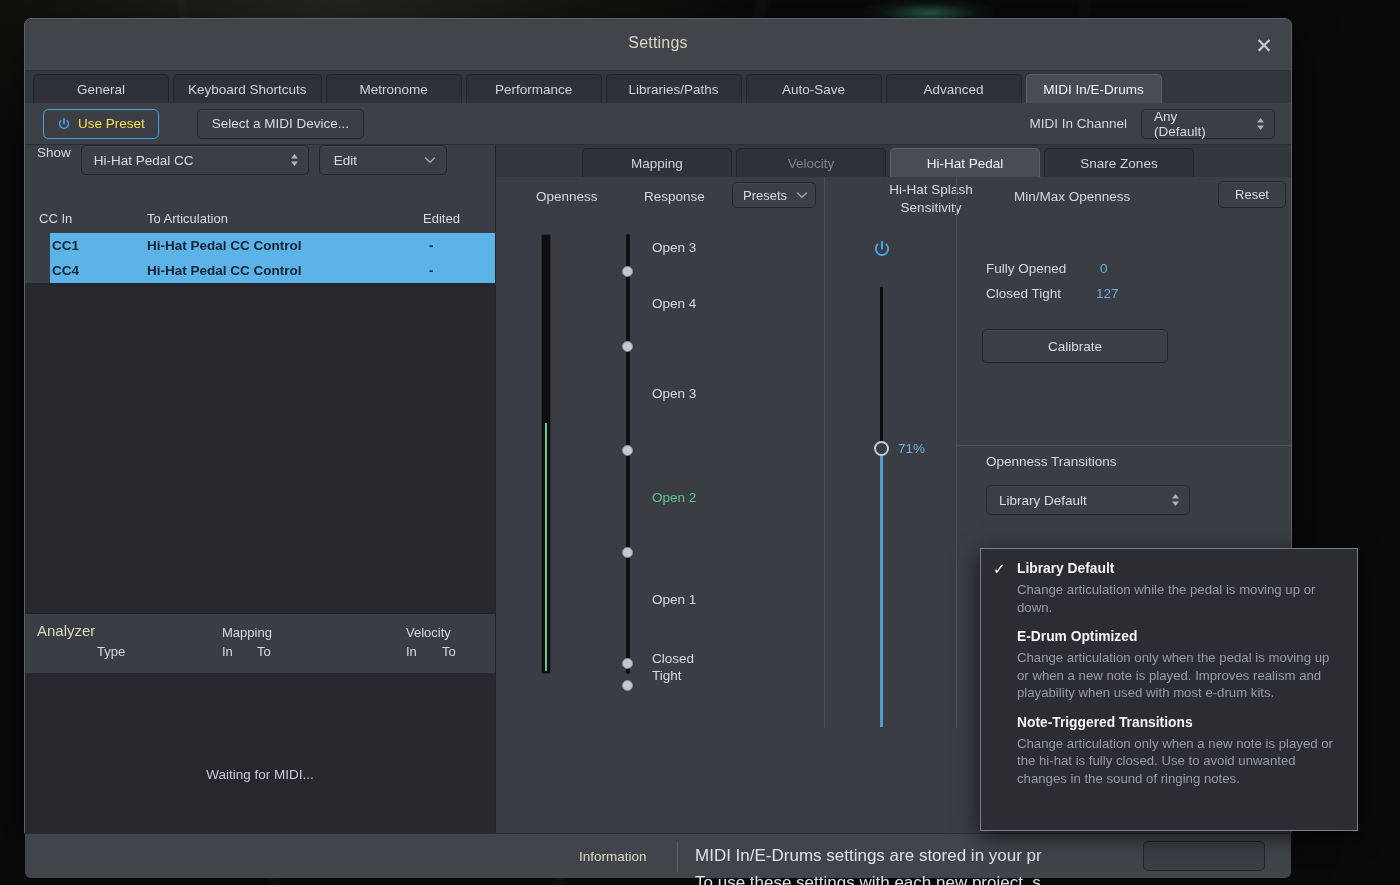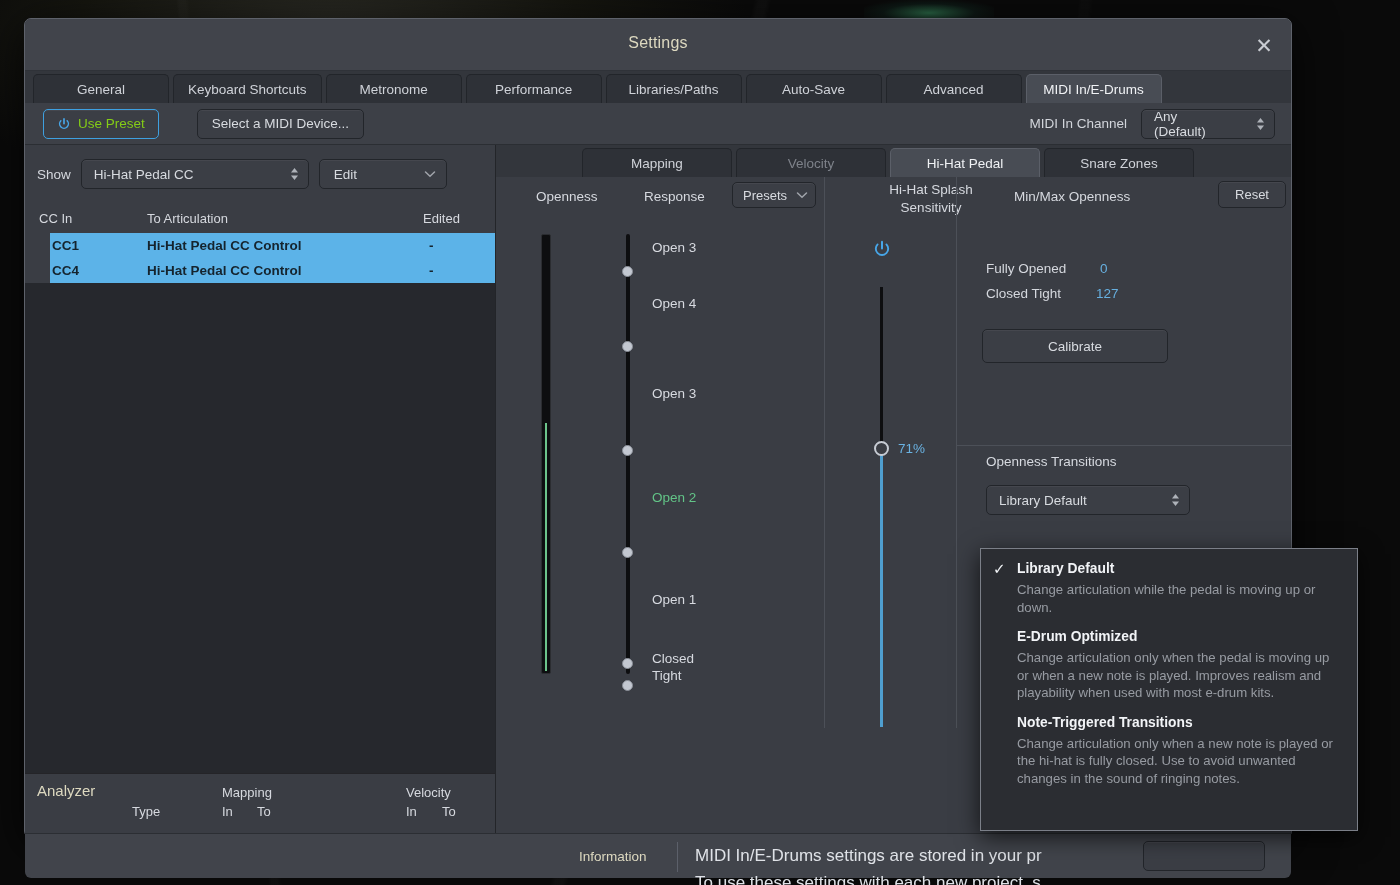--- a/index.html
+++ b/index.html
@@ -120,21 +120,21 @@
     height: 30px;
     padding: 0 8px 0 12px;
     justify-content: space-between;
   }
   #preset-select { width: 212px; }
   #usepreset-btn {
     height: 30px; padding: 0 13px; margin-left: 8px;
     border: 1px solid #3ea0e0;
     background: #3b3e45;
     gap: 7px;
-    color: #84cc16;
+    color: #fde047;
   }
   #power-icon { width: 14px; height: 14px; display:block; }
   #midi-device-btn { height: 30px; padding: 0 14px; margin-left: 38px; }
   #midichan-label {
     margin-left: auto; color: #d2d5db; font-size: 13.5px; padding-right: 14px;
   }
   #midichan-select { width: 134px; gap: 48px; }
   .stepper {
     width: 11px; height: 18px; flex: 0 0 auto; opacity: .85;
   }
@@ -155,21 +155,21 @@
   #rightpane {
     flex: 1;
     background: #3a3d44;
     display: flex; flex-direction: column;
     position: relative;
   }
 
   
   #showrow {
     height: 58px;
-    display: flex; align-items: center;
+    display: flex; 
     padding: 0 0 0 12px; gap: 10px;
     background: #3a3d44;
   }
   #show-label { color: #d5d8de; font-size: 13.5px; }
   #show-select { width: 228px; }
   #edit-btn { width: 128px; height: 30px; padding: 0 10px 0 14px; justify-content: space-between; }
 
   
   #listhdr {
     height: 30px;
@@ -211,21 +211,21 @@
     position: relative;
     border-top: 1px solid #242428;
   }
   #analyzer-title {
     position: absolute; left: 12px; top: 8px;
     color: #ddd9c0; font-size: 15px;
   }
   .an-grp { position: absolute; font-size: 13px; color: #d6d9df; }
   #an-mapping { left: 197px; top: 11px; }
   #an-velocity { left: 381px; top: 11px; }
-  #an-type { left: 72px; top: 30px; margin-left: 35px; }
+  #an-type { left: 72px; top: 30px; }
   #an-m-in { left: 197px; top: 30px; }
   #an-m-to { left: 232px; top: 30px; }
   #an-v-in { left: 381px; top: 30px; }
   #an-v-to { left: 417px; top: 30px; }
   #analyzer-body {
     height: 160px;
     background: #26282d;
     position: relative;
   }
   #waiting {
@@ -528,20 +528,23 @@
         <div id="analyzer-title">Analyzer</div>
         <span class="an-grp" id="an-mapping">Mapping</span>
         <span class="an-grp" id="an-velocity">Velocity</span>
         <span class="an-grp" id="an-type">Type</span>
         <span class="an-grp" id="an-m-in">In</span>
         <span class="an-grp" id="an-m-to">To</span>
         <span class="an-grp" id="an-v-in">In</span>
         <span class="an-grp" id="an-v-to">To</span>
       </div>
 
+      <div id="analyzer-body">
+        <div id="waiting">Waiting for MIDI...</div>
+      </div>
     </div>
 
     <div id="rightpane">
 
       <div id="subtabs">
         <div class="tab">
             <span>Mapping</span>
           </div>
         <div class="tab dim">
             <span>Velocity</span>

